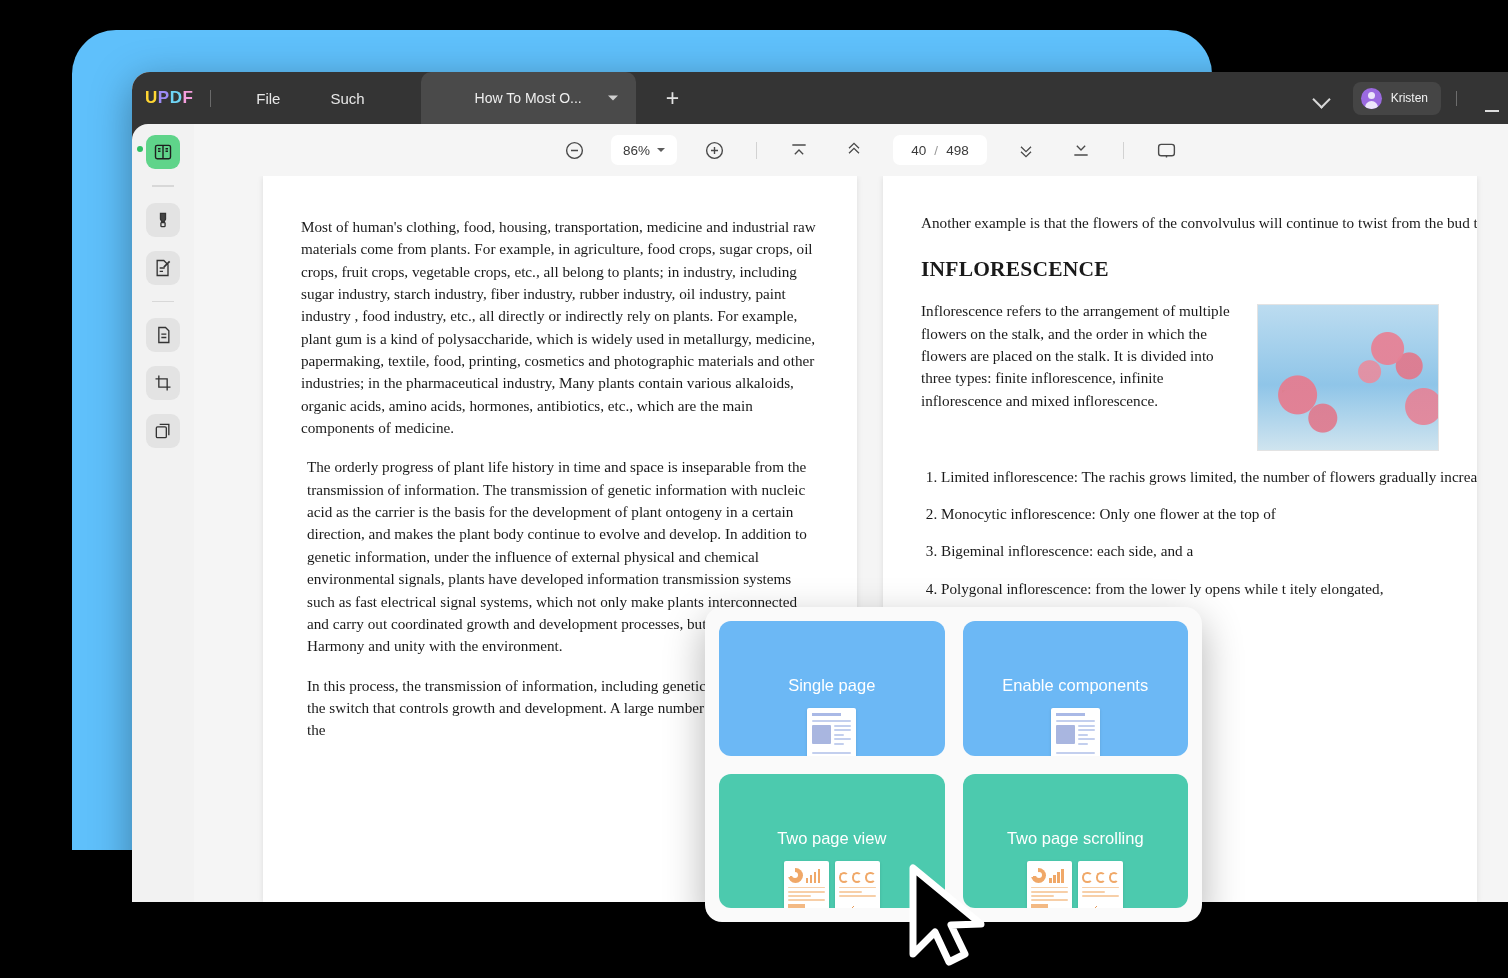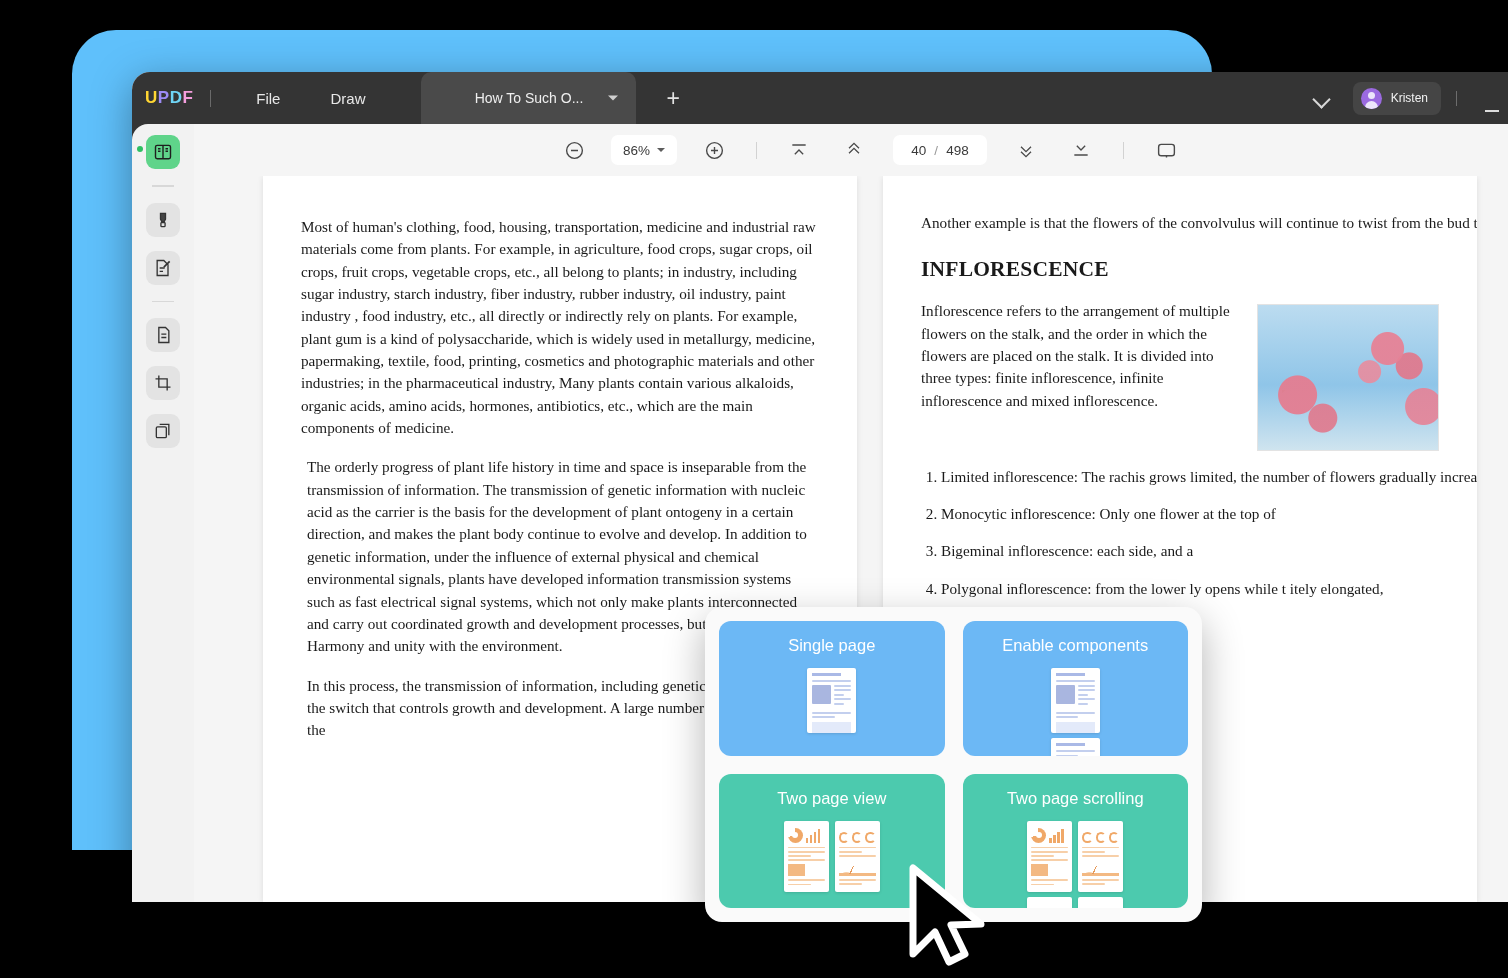--- a/index.html
+++ b/index.html
@@ -222,21 +222,21 @@
     overflow: hidden;
   }
   .vcard {
     border-radius: 12px;
     padding-top: 15px;
     display: flex; flex-direction: column; align-items: center;
     overflow: hidden;
   }
   .vcard.blue { background: #6cb8f5; }
   .vcard.teal { background: #4ccaae; }
-  .vcard .vlabel { color: #fff; font-size: 16.5px; margin-bottom: 13px; }
+  .vcard .vlabel { color: #fff; font-size: 16.5px; margin-bottom: 13px; margin-top: 40px; }
 
   
   .mini { width: 49px; background:#fff; padding:5px 5px 0; border-radius:2px;
           box-shadow:0 1px 3px rgba(0,0,0,.13); }
   .mini .ln { height:2px; background:#c3cfee; margin-bottom:2.6px; border-radius:1px; }
   .mini .ln.short { width:58%; }
   .mini .hdr { height:3px; background:#aab9e6; width:74%; margin-bottom:4px; }
   .mini .row { display:flex; gap:3px; }
   .mini .ph { width:19px; height:19px; background:#a9b6e0; border-radius:1px; flex:none; }
   .mini .rlines { flex:1; }
@@ -276,24 +276,24 @@
   <div id="blue-card"></div>
 
   <div id="window">
 
     <div id="titlebar">
       <div id="logo">
         <span class="l1">U</span><span class="l2">P</span><span class="l3">D</span><span class="l4">F</span>
       </div>
       <div class="tb-sep"></div>
       <div class="menu-item" id="menu-file">File</div>
-      <div class="menu-item" id="menu-help">Draw</div>
+      <div class="menu-item" id="menu-help">Such</div>
 
       <div id="tab">
-        <span id="tab-title">How To Such O...</span>
+        <span id="tab-title">How To Most O...</span>
         <span id="tab-caret"></span>
       </div>
       <div id="tab-add">+</div>
 
       <div id="tb-right">
         <div id="chev-down"></div>
         <div id="user-chip">
           <span id="avatar"></span>
           <span id="user-name">Kristen</span>
         </div>

